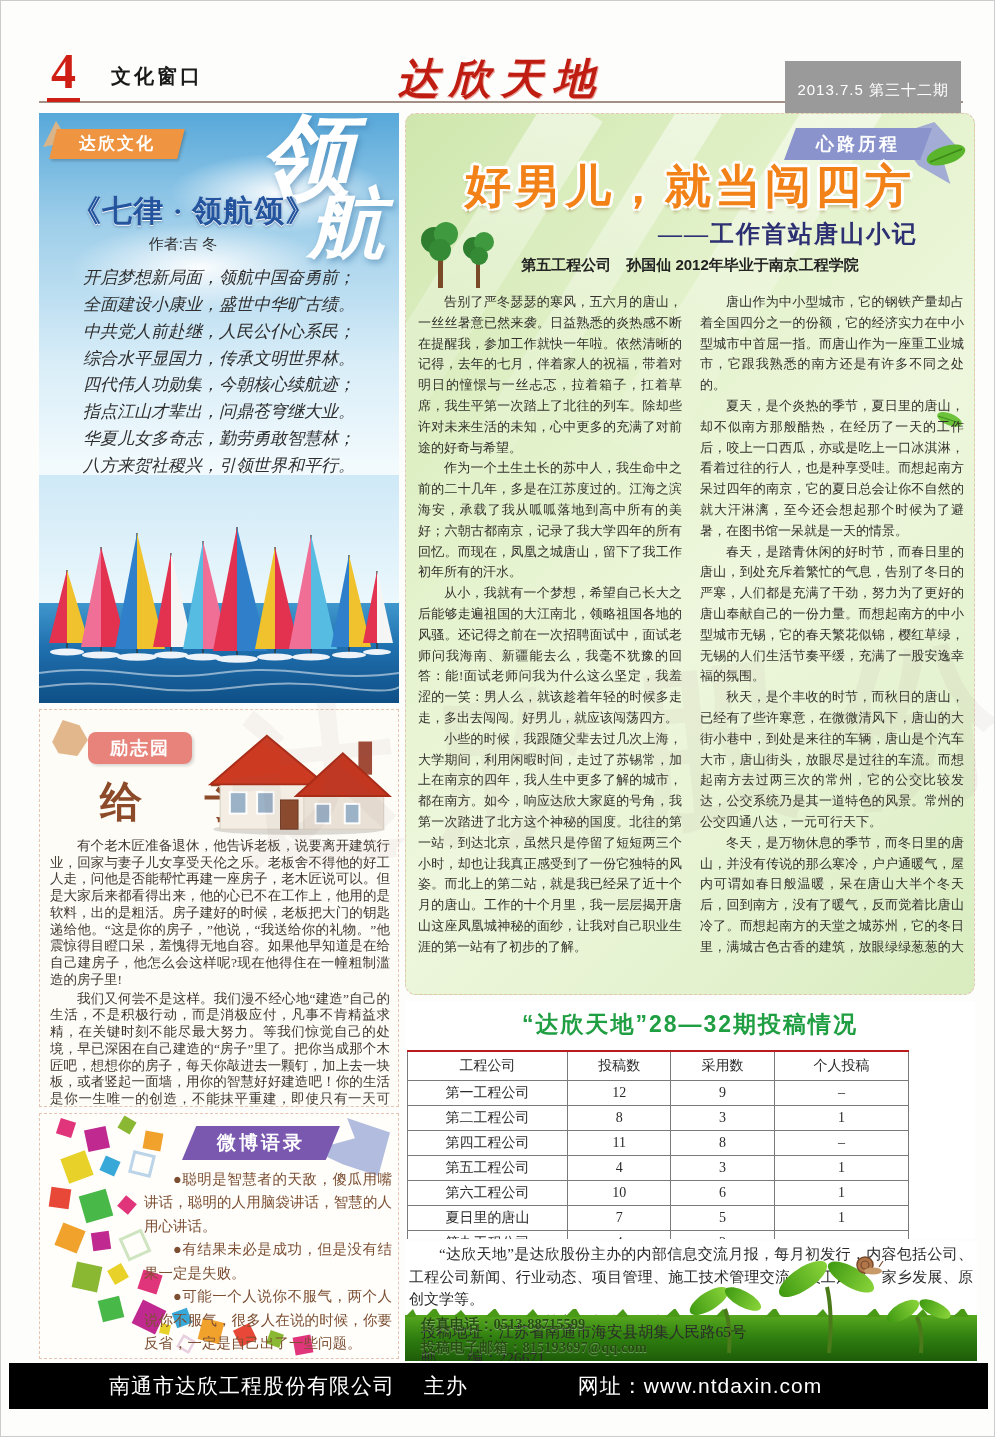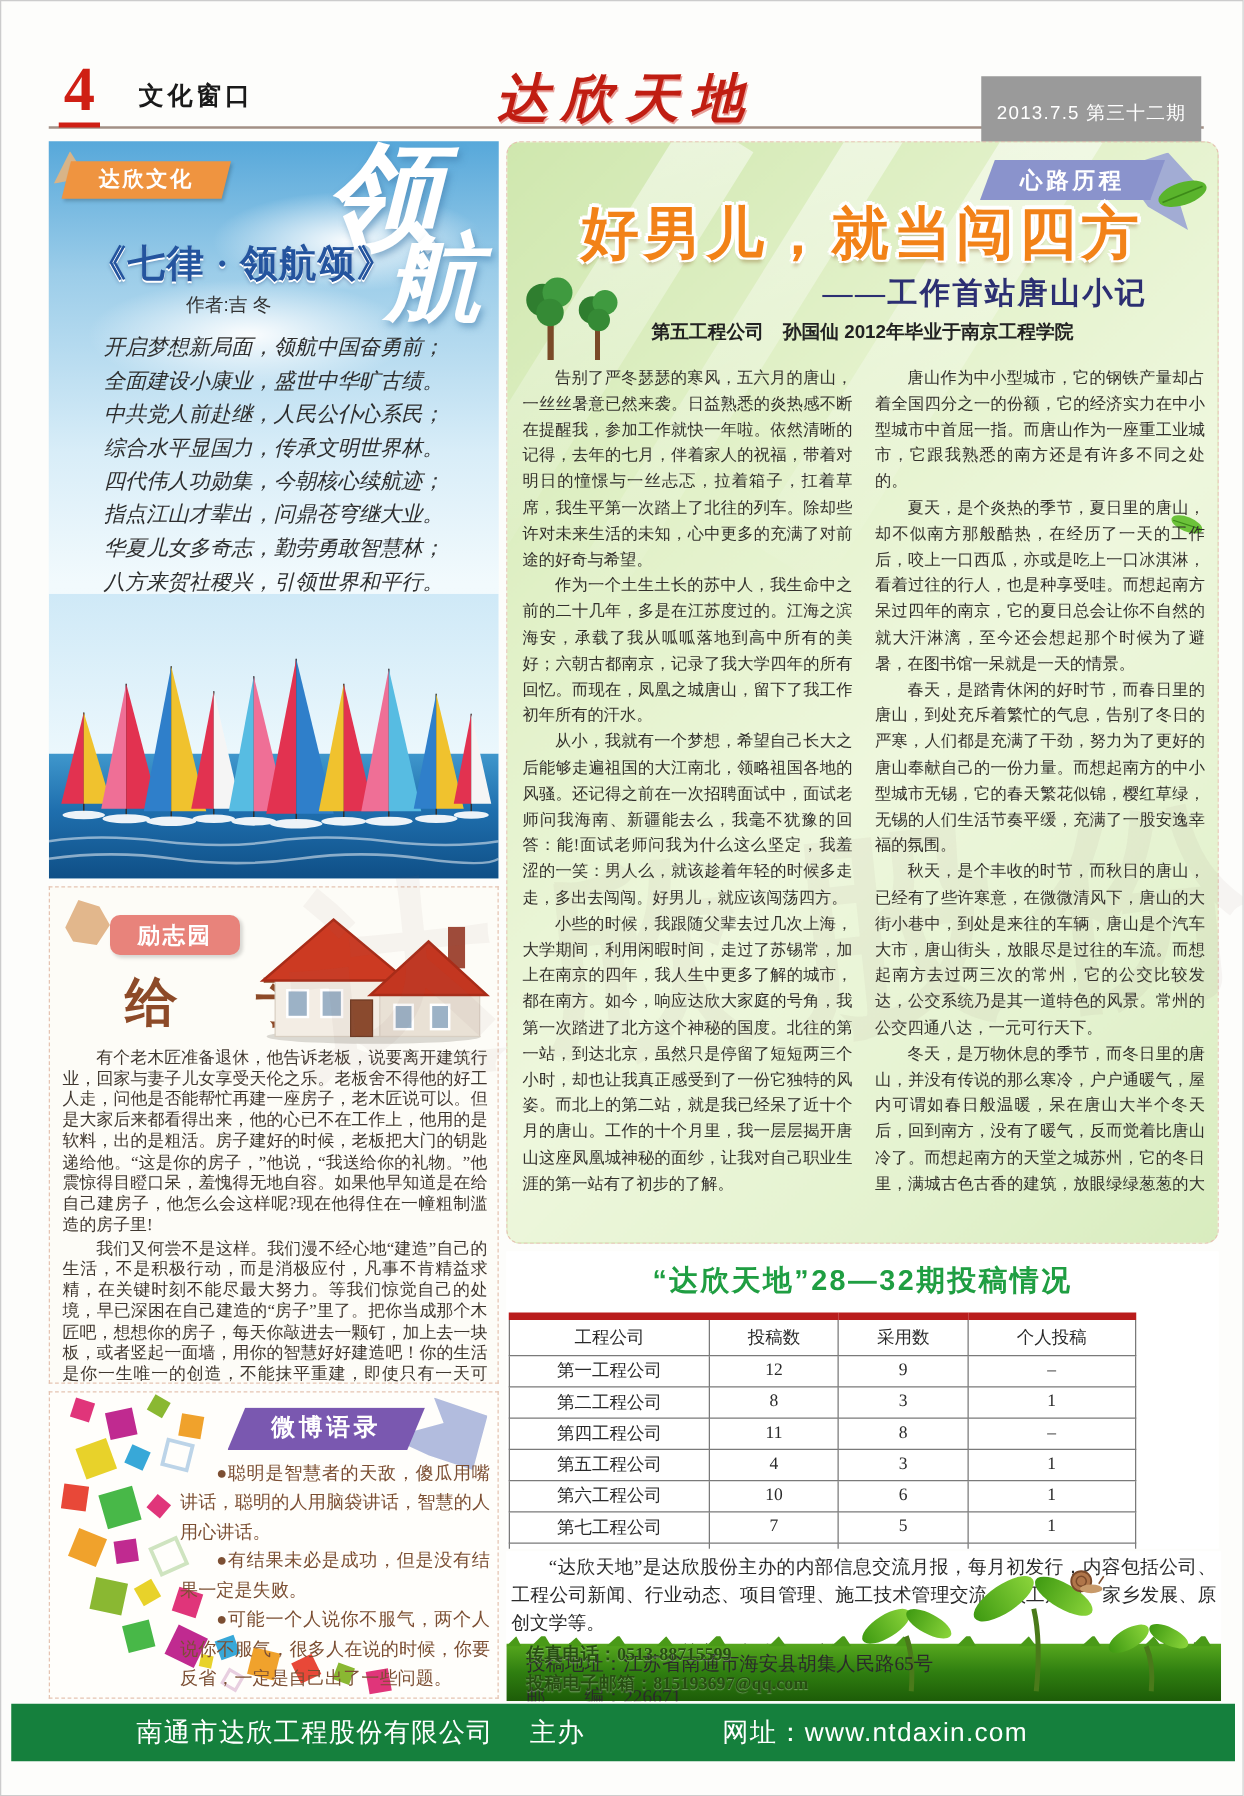--- a/index.html
+++ b/index.html
@@ -62,37 +62,37 @@
   .leaf1 { position:absolute; right:6px; top:28px; width:46px; height:26px; }
   .leaf2 { position:absolute; right:10px; bottom:566px; width:30px; height:18px; transform:rotate(40deg); }
   .article-body { position:absolute; left:12px; top:178px; width:546px; height:694px; column-count:2; column-gap:18px; font-family:"Liberation Serif", serif; font-size:13px; line-height:1.6; color:#33302c; text-align:justify; }
   .article-body p { text-indent:2em; }
 
   
   .tablesec { left:404px; top:1000px; width:570px; height:238px; background:#fff; }
   .table-title { width:100%; text-align:center; font-size:23px; font-weight:bold; color:#1f9e42; letter-spacing:2px; padding-top:8px; }
   table.sub { border-collapse:collapse; margin:10px 0 0 2px; width:502px; font-family:"Liberation Serif", serif; font-size:14px; color:#2a2a2a; }
   table.sub th, table.sub td { border:1px solid #7a7a7a; text-align:center; padding:3px 2px; font-weight:normal; }
-  table.sub tr:first-child th { border-top:6px solid #b91c1c;text-align:center; }
+  table.sub tr:first-child th { border-top:2px solid #b91c1c;text-align:center; }
   table.sub tr:last-child td { border-bottom:2px solid #333; }
   table.sub th:first-child, table.sub td:first-child { width:160px; }
   table.sub th { padding:5px 2px; }
 
   
   .infosec { left:404px; top:1240px; width:572px; height:120px; background:#fff; font-family:"Liberation Serif", serif; color:#2a2a2a; }
   .info-intro { font-size:15px; line-height:1.5; text-align:justify; text-indent:2em; padding:2px 4px 0 4px; }
   .info-row { position:relative; font-size:15px; padding:2px 4px; }
   .info-right { position:absolute; right:10px; top:0; text-align:right; font-size:15px; line-height:1.5; }
   .addr-block { position:absolute; left:16px; top:78px; font-size:15.5px; line-height:1.65; z-index:3; }
   .grass { position:absolute; left:0; bottom:0; width:572px; height:52px; z-index:1; }
   .grass-text { position:absolute; left:16px; bottom:2px; z-index:3; font-size:14.5px; font-weight:bold; color:#274e12; line-height:1.6; text-shadow:0 1px 1px rgba(255,255,255,.4); }
   .seedlings { position:absolute; right:8px; bottom:4px; width:300px; height:104px; z-index:2; }
 
   
-  .footer { position:absolute; left:8px; top:1362px; width:979px; height:46px; background:#15803d; color:#fff; display:flex; align-items:center; }
+  .footer { position:absolute; left:8px; top:1362px; width:979px; height:46px; background:#000000; color:#fff; display:flex; align-items:center; }
   .footer span { font-size:21px; letter-spacing:1px; }
   .f-org { margin-left:100px; }
   .f-web { margin-left:110px; }
   .f-mail { margin-left:70px; }
 
   
   .watermark { position:absolute; left:230px; top:640px; font-size:170px; font-family:"Liberation Serif", serif; font-weight:bold; color:rgba(140,110,100,.06); transform:rotate(-6deg); letter-spacing:30px; pointer-events:none; z-index:5; white-space:nowrap; }
 </style>
 </head>
 <body>
@@ -335,21 +335,21 @@
             <td>3</td>
             <td>1</td>
       </tr>
       <tr>
         <td>第六工程公司</td>
             <td>10</td>
             <td>6</td>
             <td>1</td>
       </tr>
       <tr>
-        <td>第七工程公司</td>
+        <td>夏日里的唐山</td>
             <td>7</td>
             <td>5</td>
             <td>1</td>
       </tr>
       <tr>
         <td>第九工程公司</td>
             <td>4</td>
             <td>2</td>
             <td>–</td>
       </tr>

